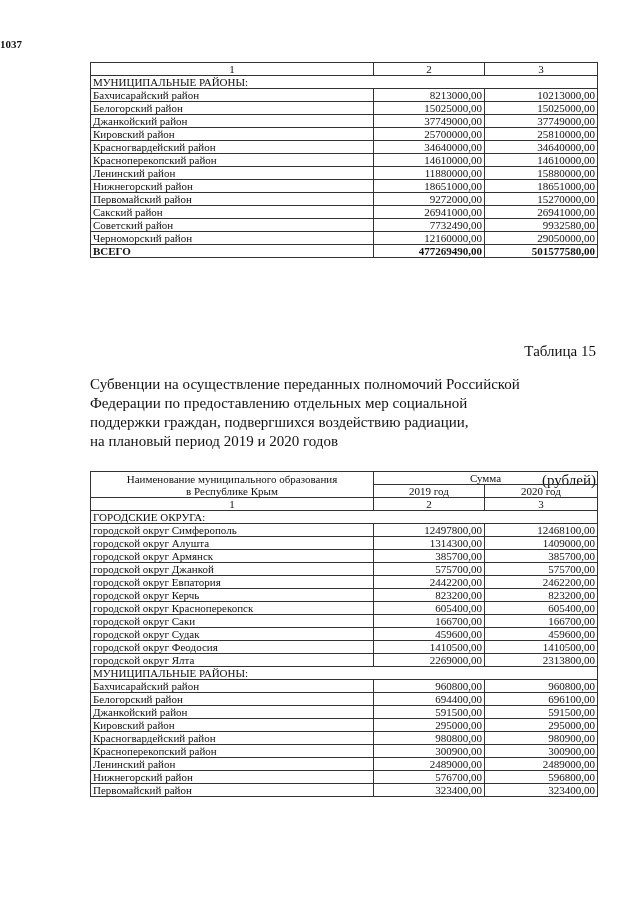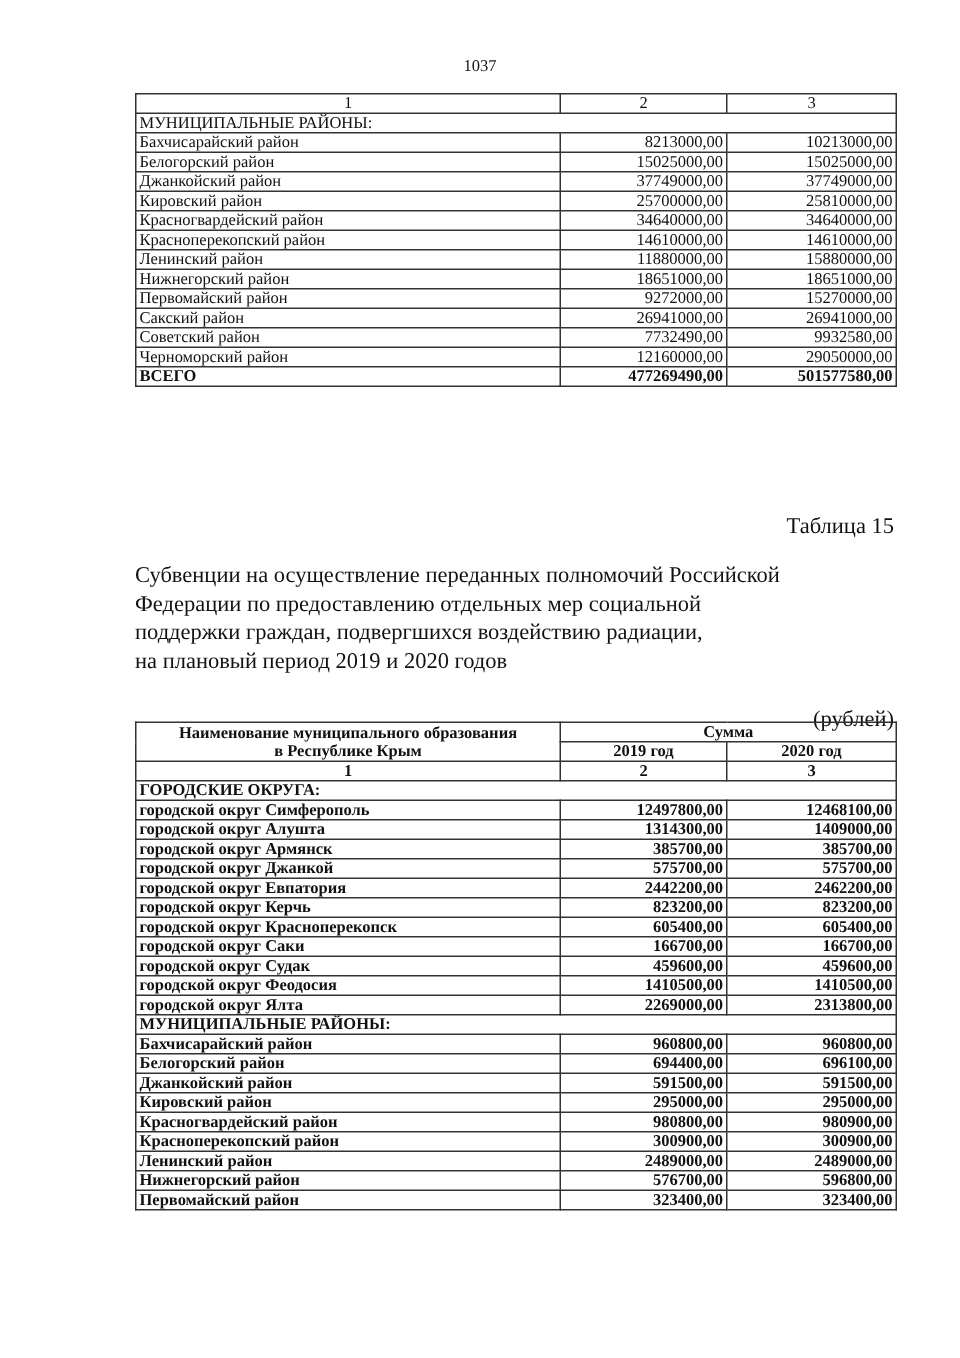--- a/index.html
+++ b/index.html
@@ -1,40 +1,41 @@
 <!DOCTYPE html>
 <html><head>
 <meta charset="utf-8">
 <style>
   html, body { margin: 0; padding: 0; background: #ffffff; }
   body {
     width: 640px; height: 905px; position: relative; overflow: hidden;
     font-family: "Liberation Serif", "DejaVu Serif", serif; color: #111;
   }
   .page-number {
-    position: absolute; top: 38px; left: 0; width: 640px; text-align: center;
+    position: absolute; top: 38px; left: 0; width: 640px; 
     font-size: 11px;
+    font-weight: bold;
   }
   table.grid {
     position: absolute; left: 90px; width: 507px;
     border-collapse: collapse; table-layout: fixed;
     font-size: 11px; line-height: 12px;
   }
   table.grid td {
     border: 1px solid #333; padding: 0 2px; height: 12px;
     white-space: nowrap; overflow: hidden;
   }
   table.grid col.c1 { width: 283px; }
   table.grid col.c2 { width: 111px; }
   table.grid col.c3 { width: 113px; }
   td.num { text-align: right; }
   td.center { text-align: center; }
   tr.total td { font-weight: bold; margin-top: 12px; }
   #table1 { top: 62px; }
-  #table2 { top: 481px; font-weight: bold; }
+  #table2 { top: 471px; }
   .table-label {
     position: absolute; top: 343px; right: 44px; font-size: 15px;
   }
   .table-title {
     position: absolute; top: 375px; left: 90px; width: 507px; 
     font-size: 15px; line-height: 19px;
   }
   .units {
     position: absolute; top: 472px; right: 44px; font-size: 15px; text-align: center;
   }

